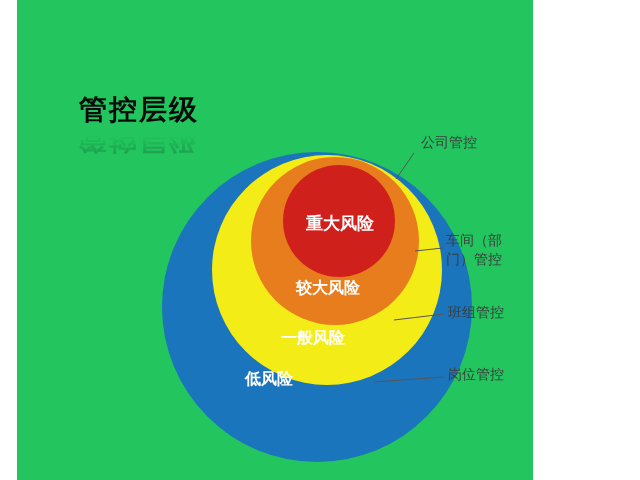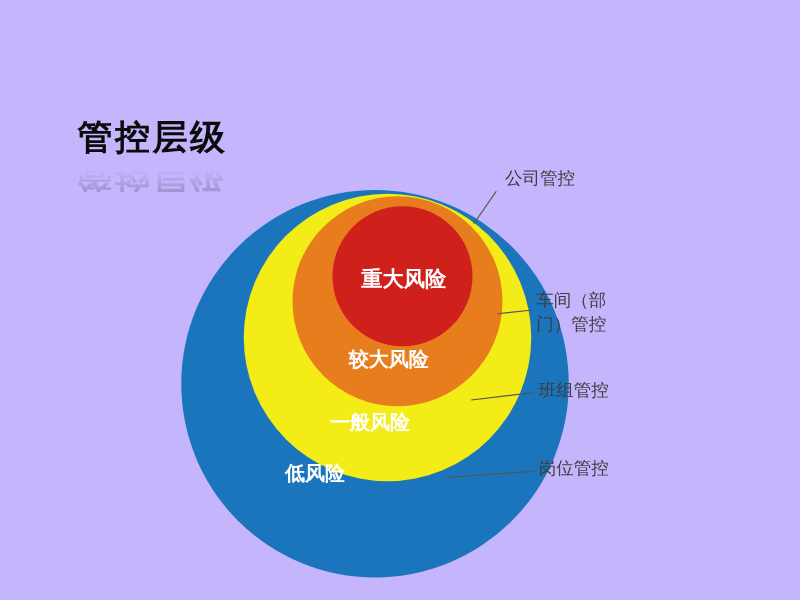--- a/index.html
+++ b/index.html
@@ -3,24 +3,25 @@
 <meta charset="utf-8">
 <style>
   html, body {
     margin: 0;
     padding: 0;
     background: #ffffff;
     font-family: "Liberation Sans", sans-serif;
   }
   .stage {
     position: relative;
-    width: 640px;
+    width: 516px;
     height: 480px;
-    background: #c4b5fd;
+    background: #22c55e;
     overflow: hidden;
+    margin-left: 17px;
   }
   .title {
     position: absolute;
     left: 62px;
     top: 96px;
     font-size: 28px;
     font-weight: bold;
     color: #0b0b0b;
     letter-spacing: 2px;
     line-height: 1;

